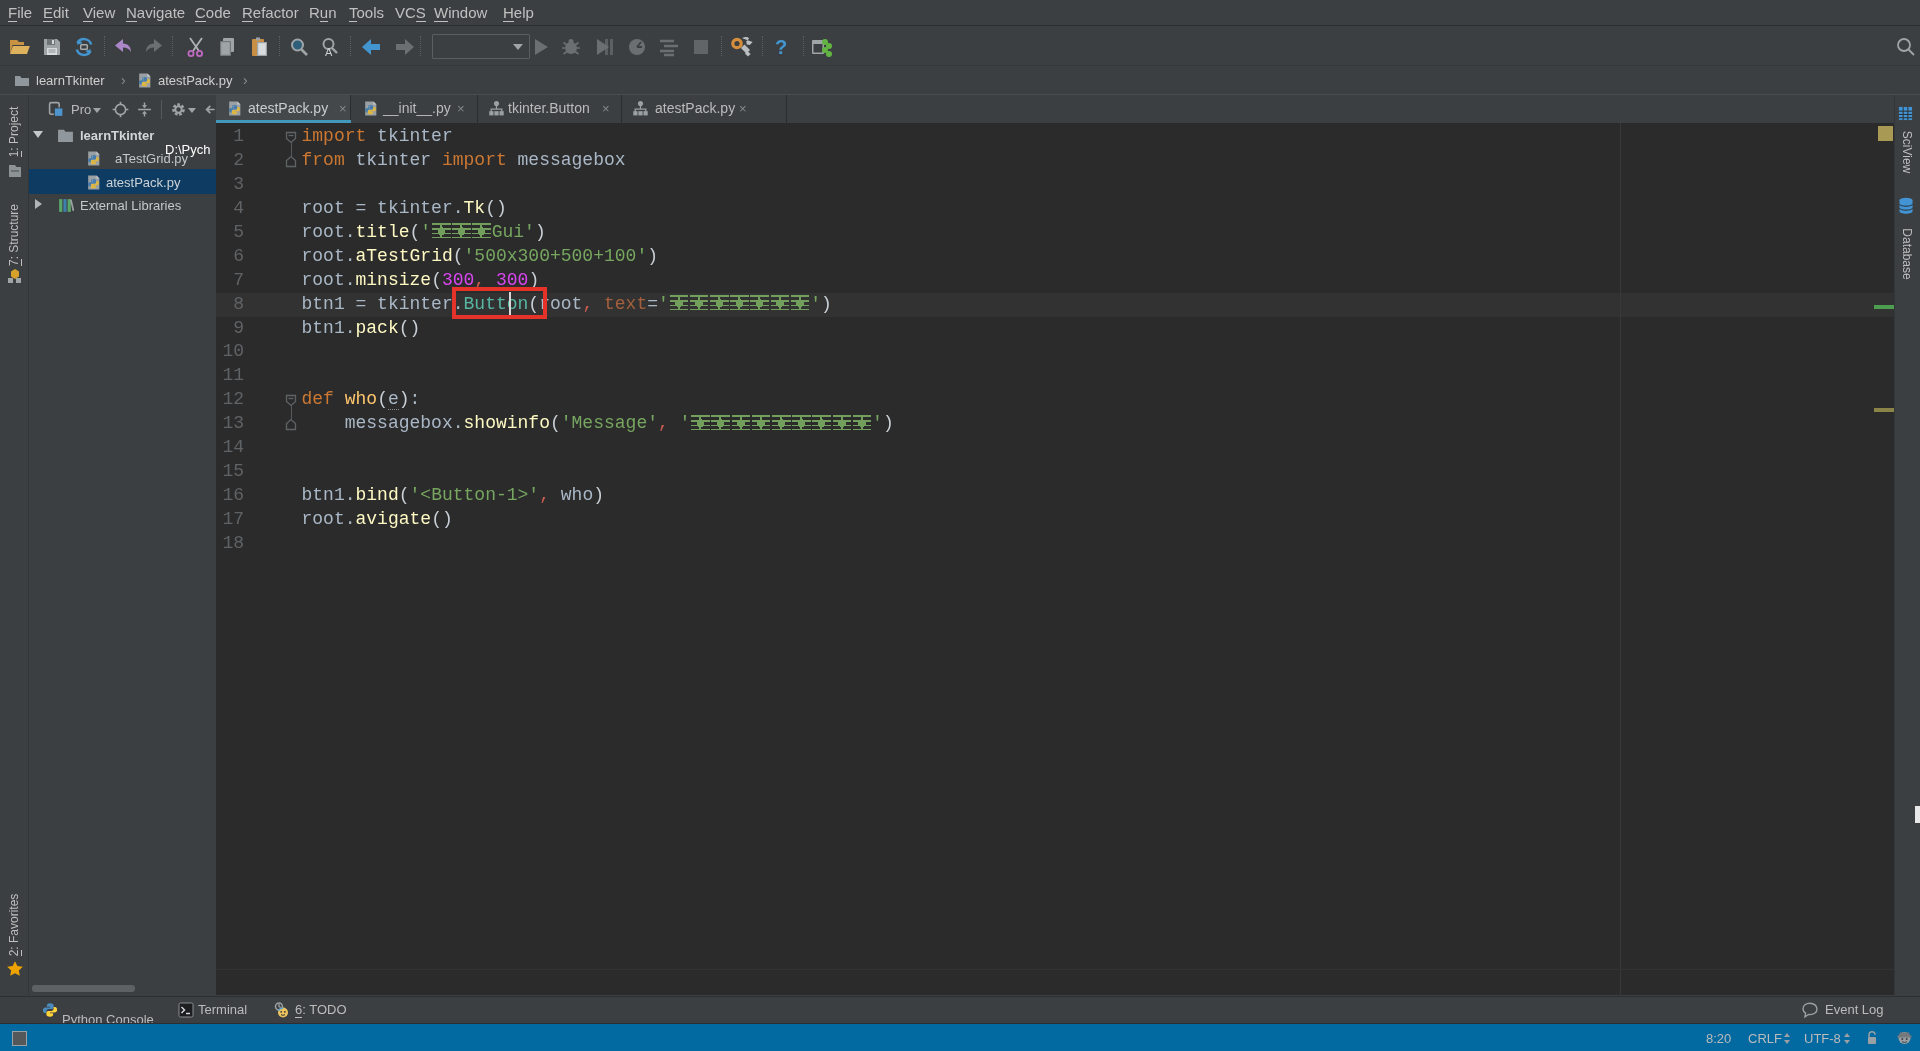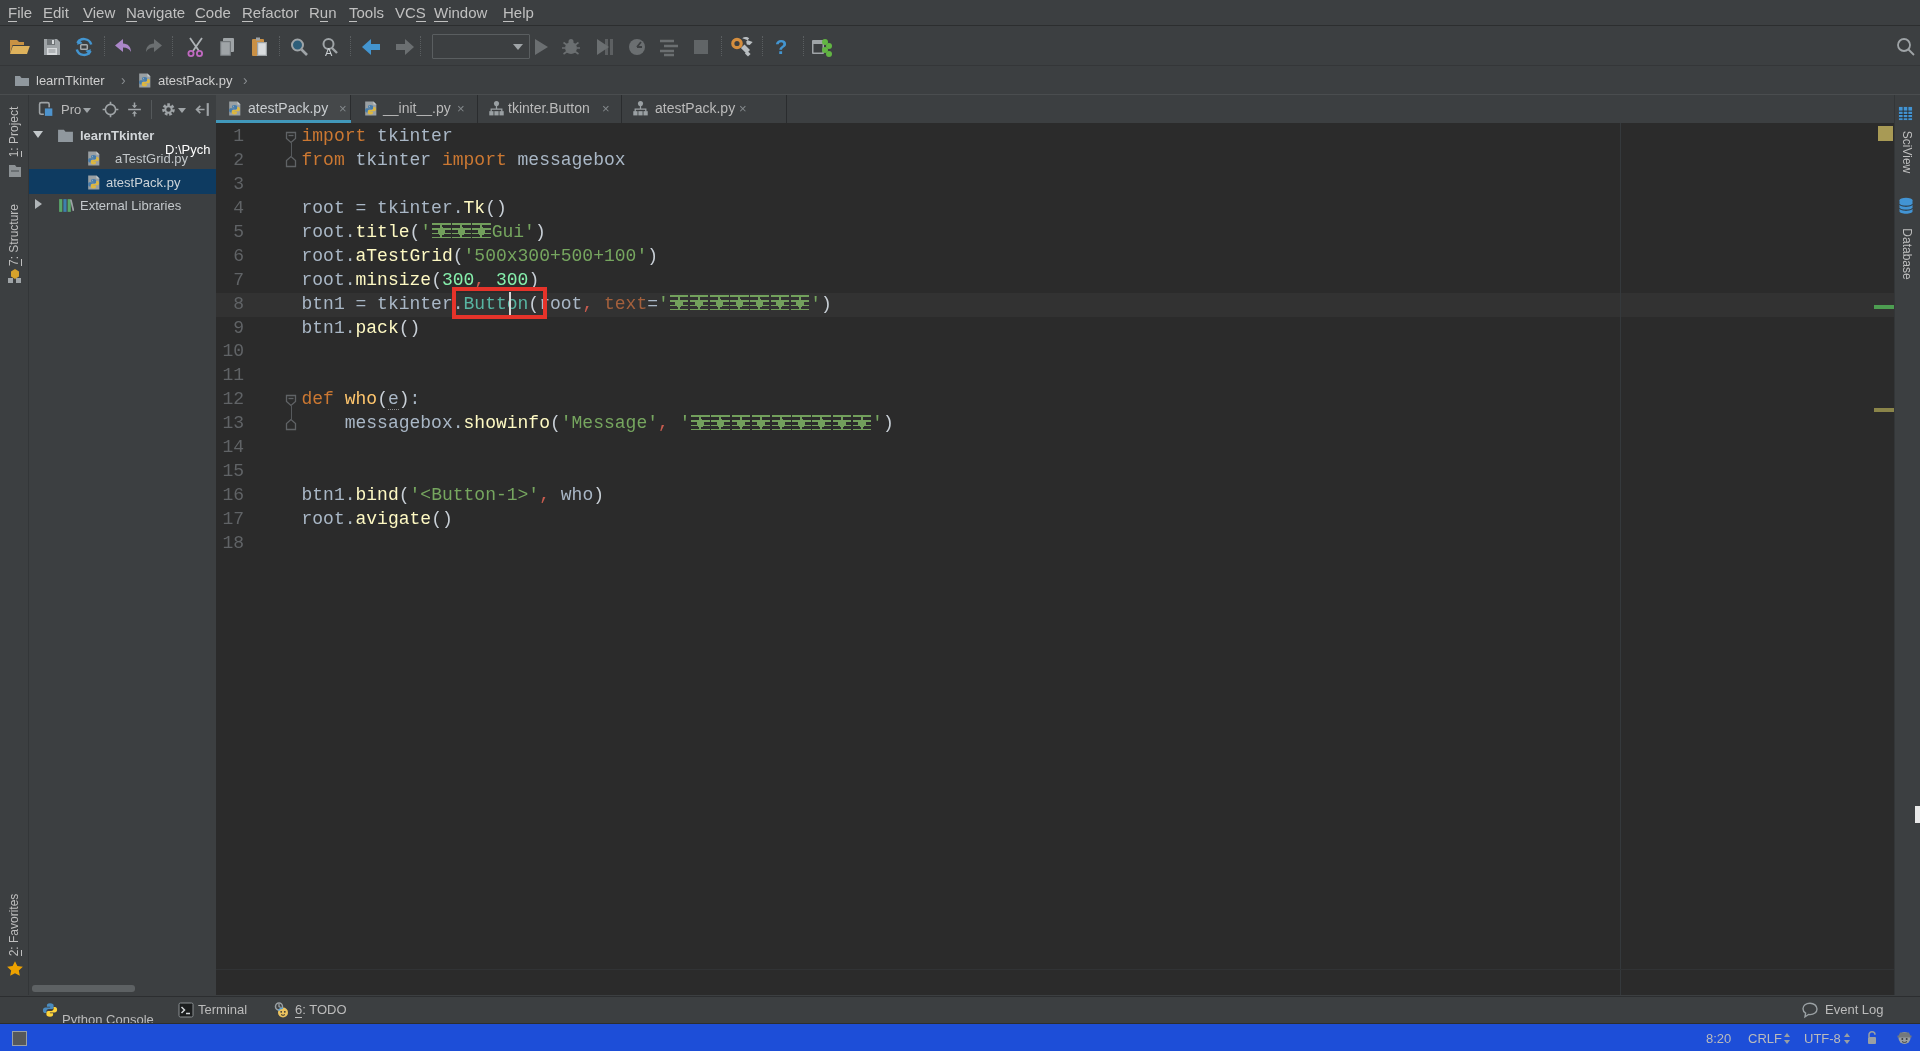--- a/index.html
+++ b/index.html
@@ -16,42 +16,42 @@
 #navbar { position:absolute; left:0; top:67px; width:1920px; height:28px; background:#3c3f41; border-bottom:1px solid #4a4d4f; font-size:13px; }
 
 #lstripe { position:absolute; left:0; top:95px; width:29px; height:900px; background:#3c3f41; border-right:1px solid #333638; }
 .vlabel { position:absolute; font-size:12px; color:#bfbfbf; text-align:center; transform:rotate(-90deg); white-space:nowrap; }
 .vlabel2 { position:absolute; font-size:12px; color:#bfbfbf; text-align:center; transform:rotate(90deg); white-space:nowrap; }
 .vlabel u, .vlabel2 u { text-decoration:none; border-bottom:1px solid #bfbfbf; }
 
 #rstripe { position:absolute; left:1894px; top:95px; width:26px; height:900px; background:#3c3f41; border-left:1px solid #333638; }
 
 #ppanel { position:absolute; left:30px; top:95px; width:186px; height:900px; background:#3c3f41; }
-#phead { position:absolute; left:0; top:2px; width:186px; height:26px; }
+#phead { position:absolute; left:10px; top:2px; width:186px; height:26px; }
 .trow { position:absolute; left:0; width:186px; height:24px; font-size:13px; color:#c3c8cb; }
 #tabs { position:absolute; left:216px; top:95px; width:1678px; height:28px; background:#3c3f41; font-size:14px; }
 .tab { position:absolute; top:0; height:28px; border-right:1px solid #2a2c2e; }
 .tab .lbl { position:absolute; top:5px; color:#bbbbbb; }
 .tab .x { position:absolute; top:6px; color:#84898c; font-size:13px; }
 #editor { position:absolute; left:216px; top:123px; width:1678px; height:872px; background:#2b2b2b; overflow:hidden; }
 #code { position:absolute; left:0; top:2px; font-family:"Liberation Mono",monospace; font-size:18px; line-height:23.93px; color:#a9b7c6; padding-left:85.5px; white-space:pre; }
 #gutter { position:absolute; left:0; top:2px; width:28px; font-family:"Liberation Mono",monospace; font-size:18px; line-height:23.93px; color:#606366; text-align:right; white-space:pre; }
 .k { color:#cc7832; font-style:normal; } .s { color:#76a65f; font-style:normal; }
-.m { color:#fef9c3; font-style:normal; } .n { color:#86efac; font-style:normal; }
+.m { color:#fef9c3; font-style:normal; } .n { color:#d946ef; font-style:normal; }
 .t { color:#58b5a2; font-style:normal;margin-top:36px; } .p { color:#a4603c; font-style:normal; }
 .c { color:#c75b4e; font-style:normal; } .y { color:#ffc66d; font-style:normal; }
 .b { color:#c8cfd6; font-style:normal; }
 .cn { display:inline-block; width:18.6px; height:15px; margin:0 0.8px -1.5px 0.8px; opacity:0.95; background:
   repeating-linear-gradient(180deg, #76a65f 0 1.7px, rgba(0,0,0,0) 1.7px 4.8px),
   linear-gradient(90deg, rgba(0,0,0,0) 0 8px, #76a65f 8px 9.7px, rgba(0,0,0,0) 9.7px),
   linear-gradient(0deg, rgba(0,0,0,0) 0 0), radial-gradient(circle at 50% 55%, #76a65f 0 4px, rgba(0,0,0,0) 4px);
 }
 
 #twbar { position:absolute; left:0; top:996px; width:1920px; height:26px; background:#3c3f41; border-top:1px solid #2c2e30; font-size:13px; }
-#statusbar { position:absolute; left:0; top:1023px; width:1920px; height:28px; background:#1d4ed8; border-top:1px solid #2c2e30; font-size:13px; color:#bbbbbb; }
+#statusbar { position:absolute; left:0; top:1023px; width:1920px; height:28px; background:#0369a1; border-top:1px solid #2c2e30; font-size:13px; color:#bbbbbb; }
 u.mn { text-decoration:none; border-bottom:1px solid #bbbbbb; }
 </style></head>
 <body>
 
 <div id="menubar">
 <span style="left:8px"><u>F</u>ile</span>
 <span style="left:43px"><u>E</u>dit</span>
 <span style="left:83px"><u>V</u>iew</span>
 <span style="left:126px"><u>N</u>avigate</span>
 <span style="left:195px"><u>C</u>ode</span>

